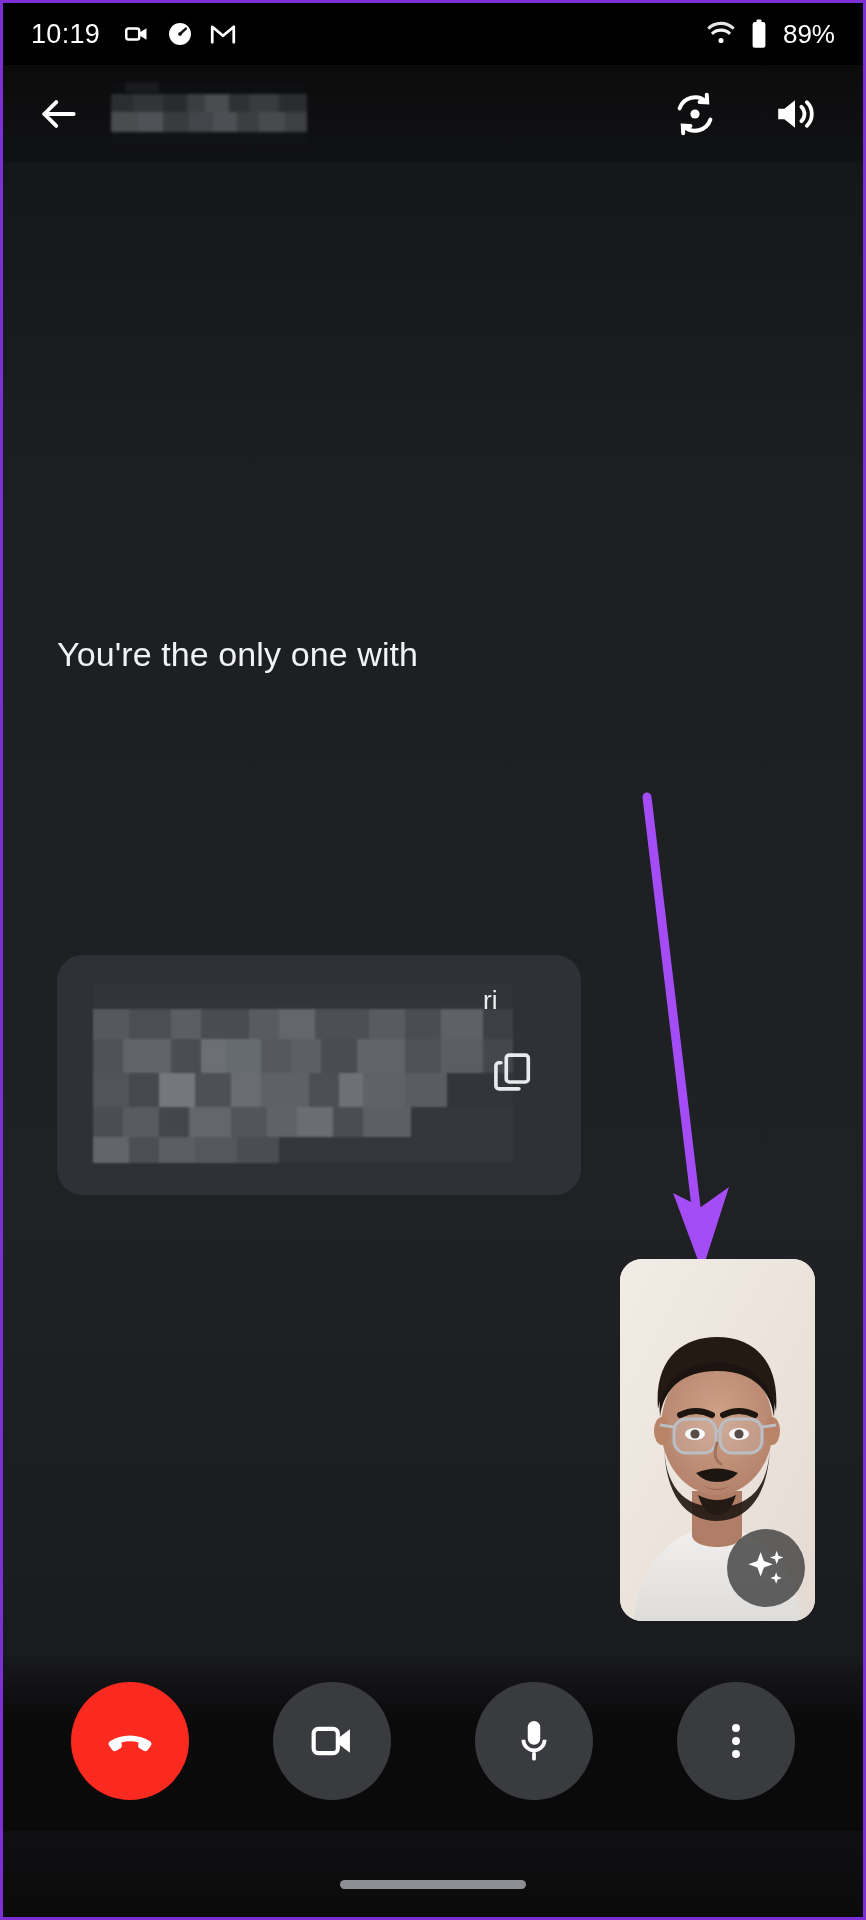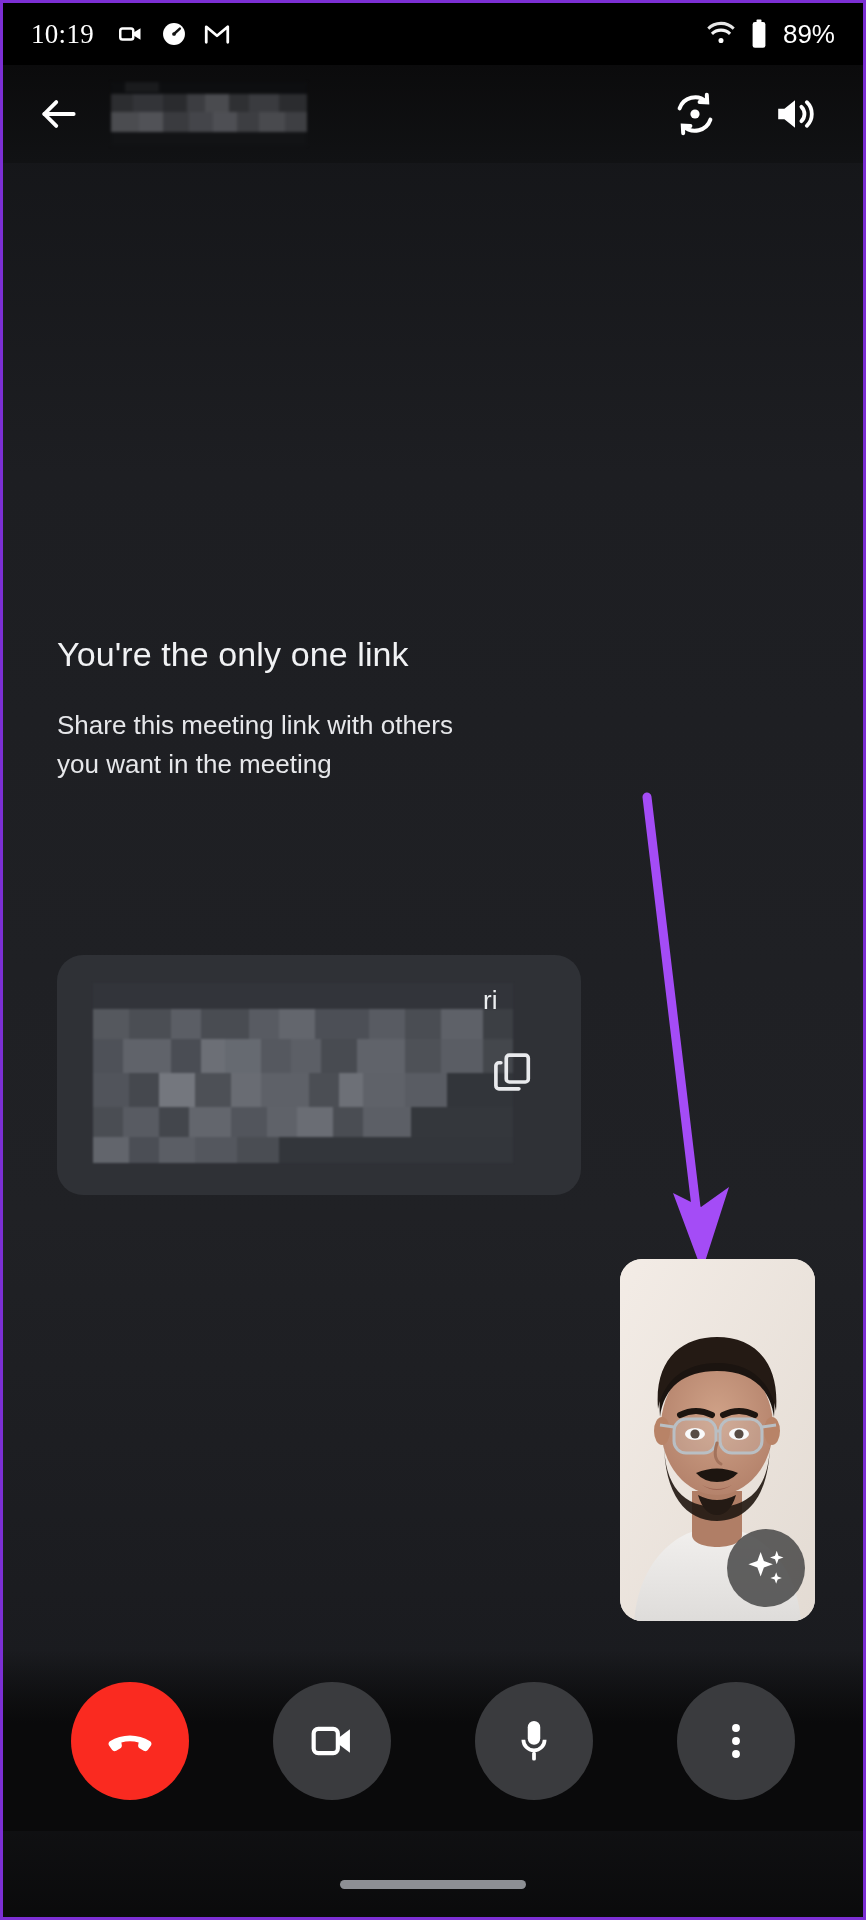--- a/index.html
+++ b/index.html
@@ -30,21 +30,20 @@
     align-items: center;
     padding: 0 28px;
     z-index: 40;
   }
   #status-clock {
     color: #fff;
     font-size: 27px;
     font-weight: 500;
     letter-spacing: .3px;
     margin-right: 22px;
-    font-family: Liberation Serif, serif;
   }
   .status-ico { display: flex; align-items: center; margin-right: 14px; }
   #status-right {
     margin-left: auto;
     display: flex;
     align-items: center;
     gap: 12px;
   }
   #battery-pct {
     color: #fff;
@@ -266,22 +265,21 @@
   }
 </style>
 </head>
 <body>
 
 <div id="phone">
 
   <div id="stage">
 
     <div id="empty-state">
-      <div id="empty-title">You're the only one link</div>
-      <div id="empty-sub">Share this meeting link with others you want in the meeting</div>
+      <div id="empty-title">You're the only one with</div>
     </div>
 
     <div id="link-box">
       <div id="link-redacted">
         <span id="link-text-hidden"></span>
 
         <i style="left:0px;top:0px;width:420px;height:26px;background:#32343a"></i>
         <i style="left:0px;top:26px;width:36px;height:30px;background:#55585e"></i>
         <i style="left:36px;top:26px;width:42px;height:30px;background:#4b4e54"></i>
         <i style="left:78px;top:26px;width:30px;height:30px;background:#5b5e65"></i>

